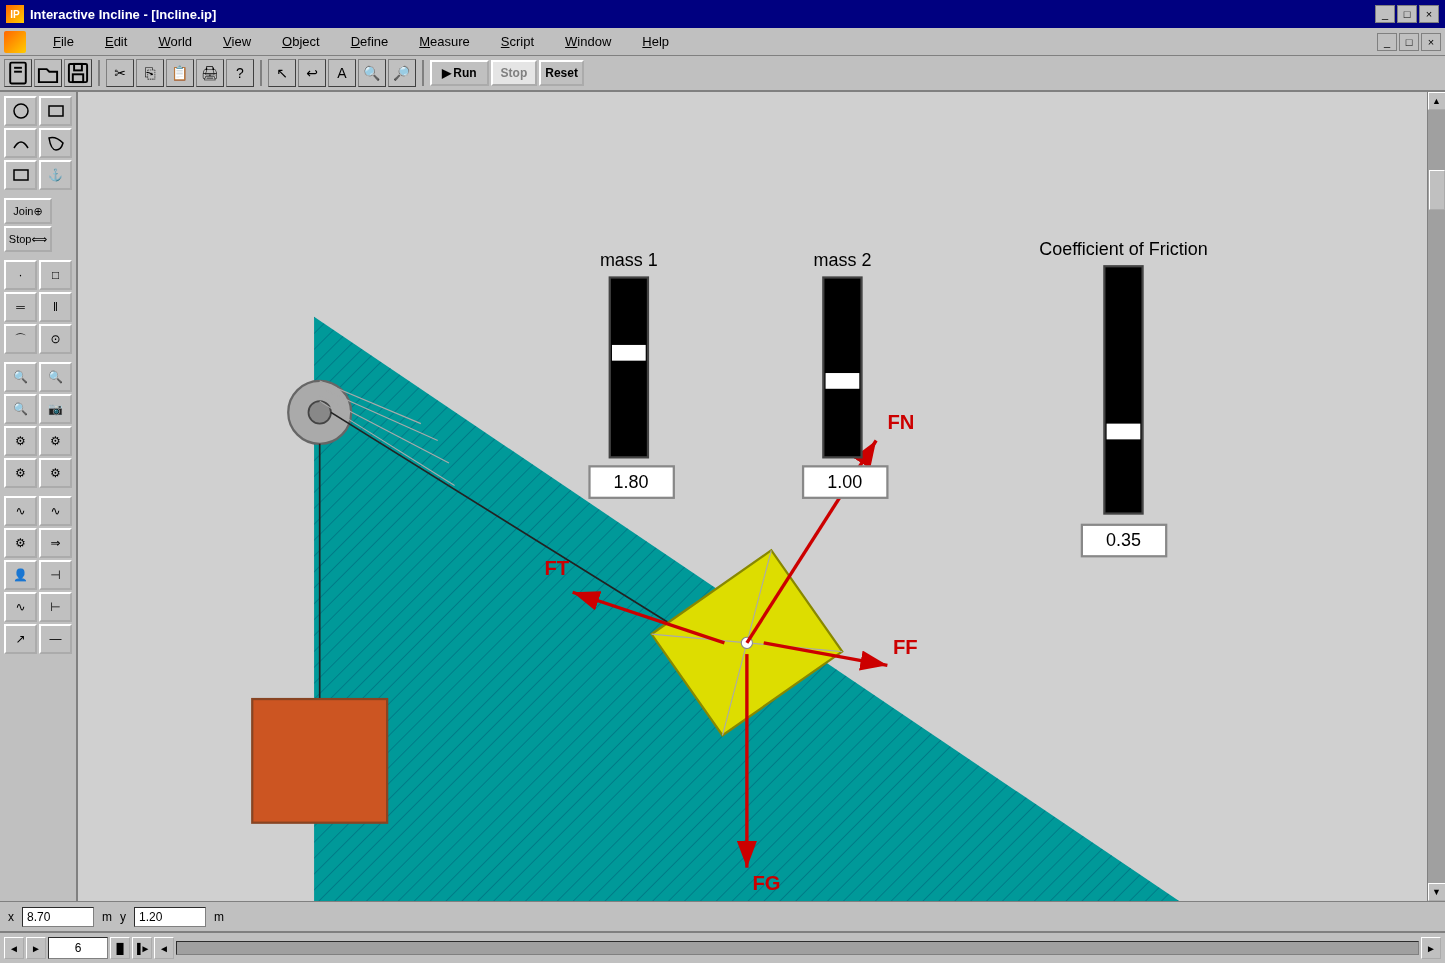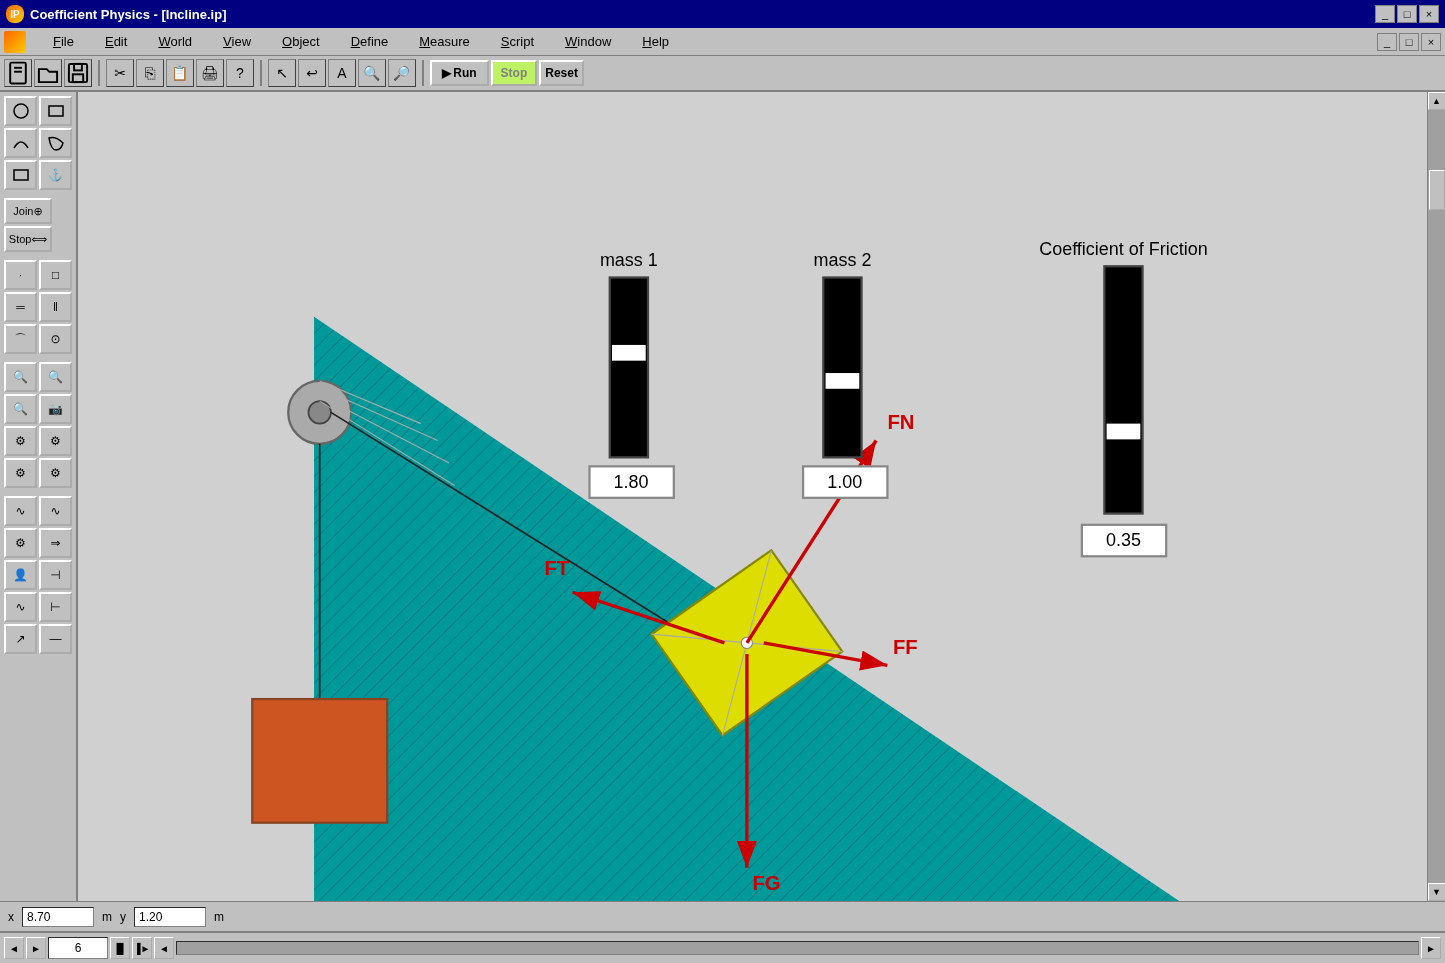--- a/index.html
+++ b/index.html
@@ -26,21 +26,21 @@
       display: flex;
       align-items: center;
       gap: 6px;
       font-size: 13px;
       font-weight: bold;
     }
     .title-bar-icon {
       width: 18px;
       height: 18px;
       background: linear-gradient(135deg, #ff6600, #ffcc00);
-      border-radius: 8px;
+      border-radius: 0;
       font-size: 10px;
       display: flex;
       align-items: center;
       justify-content: center;
       color: white;
     }
     .title-bar-controls {
       display: flex;
       gap: 2px;
     }
@@ -127,21 +127,21 @@
       padding: 2px 10px;
       font-size: 12px;
       font-weight: bold;
       cursor: pointer;
       height: 26px;
       display: flex;
       align-items: center;
       gap: 2px;
     }
     .stop-btn {
-      background: #bef264;
+      background: #e5e5e5;
       border: 2px outset #ffffff;
       padding: 2px 8px;
       font-size: 12px;
       font-weight: bold;
       cursor: pointer;
       height: 26px;
       display: flex;
       align-items: center;
       color: #808080;
     }
@@ -311,21 +311,21 @@
       position: absolute;
       top: 0; left: 0; right: 0; bottom: 0;
     }
   </style>
 </head>
 <body>
 
 <div class="title-bar">
   <div class="title-bar-left">
     <div class="title-bar-icon">IP</div>
-    <span>Coefficient Physics - [Incline.ip]</span>
+    <span>Interactive Incline - [Incline.ip]</span>
   </div>
   <div class="title-bar-controls">
     <div class="title-btn">_</div>
     <div class="title-btn">□</div>
     <div class="title-btn">×</div>
   </div>
 </div>
 
 <div class="menu-bar">
   <div class="menu-bar-left">

